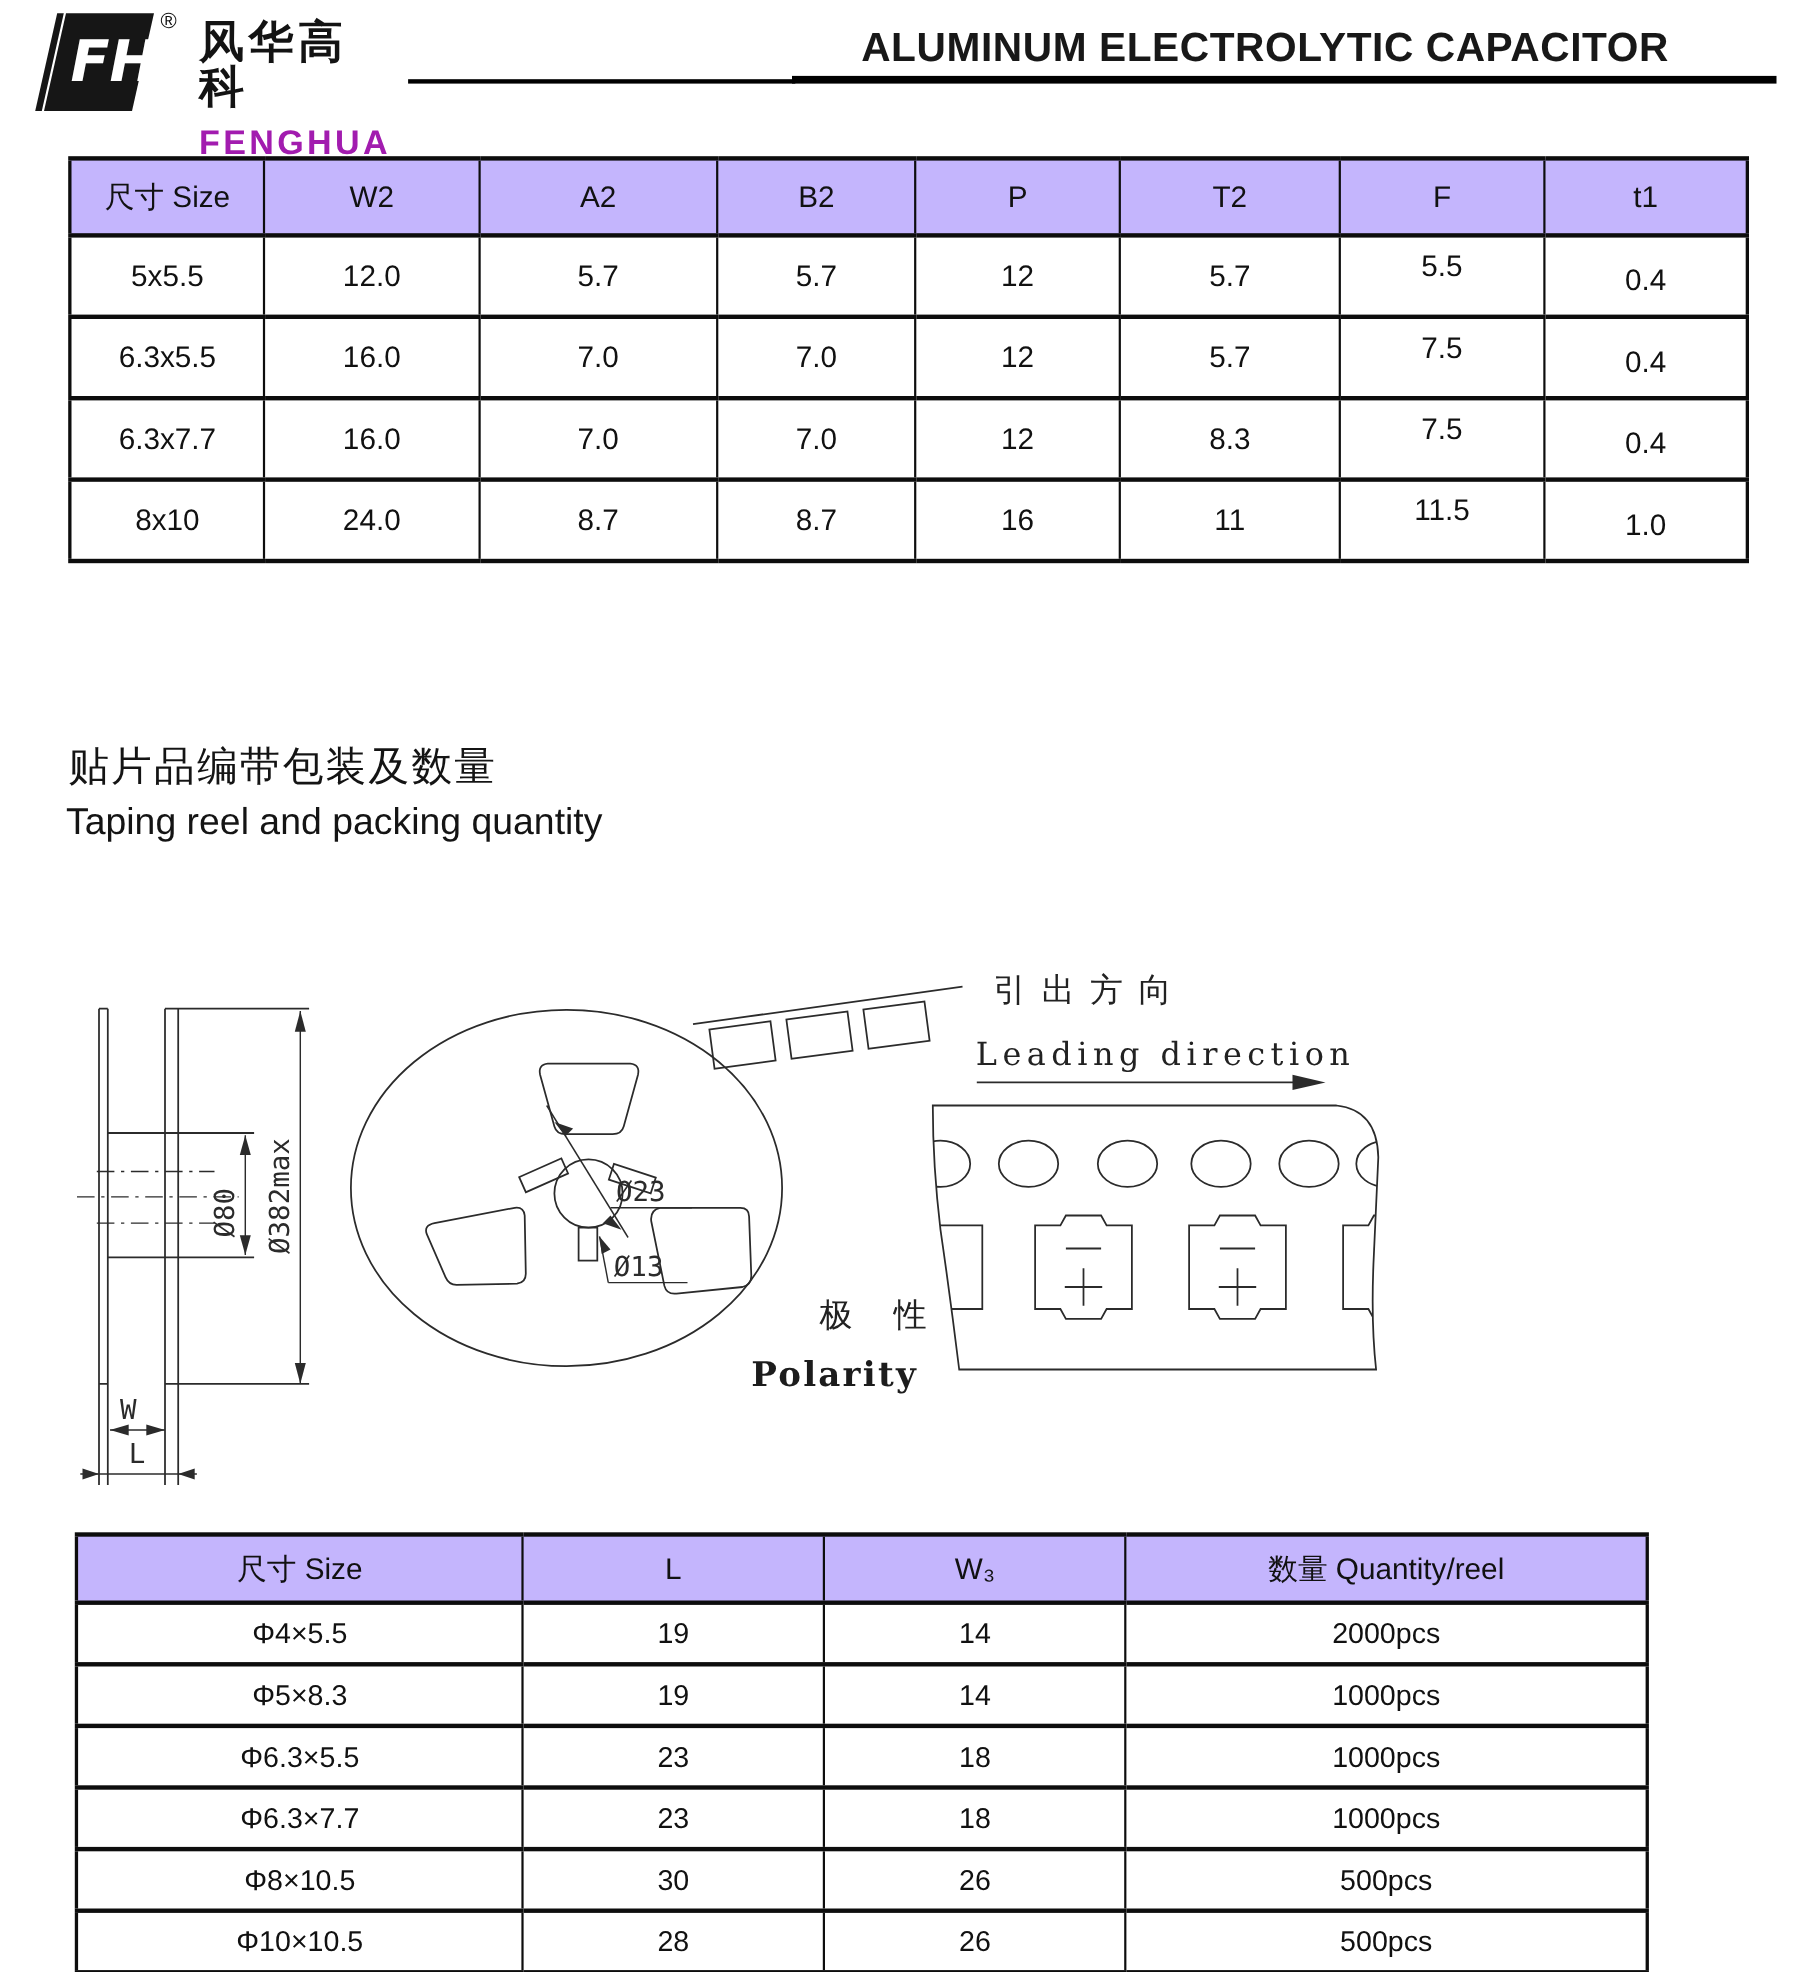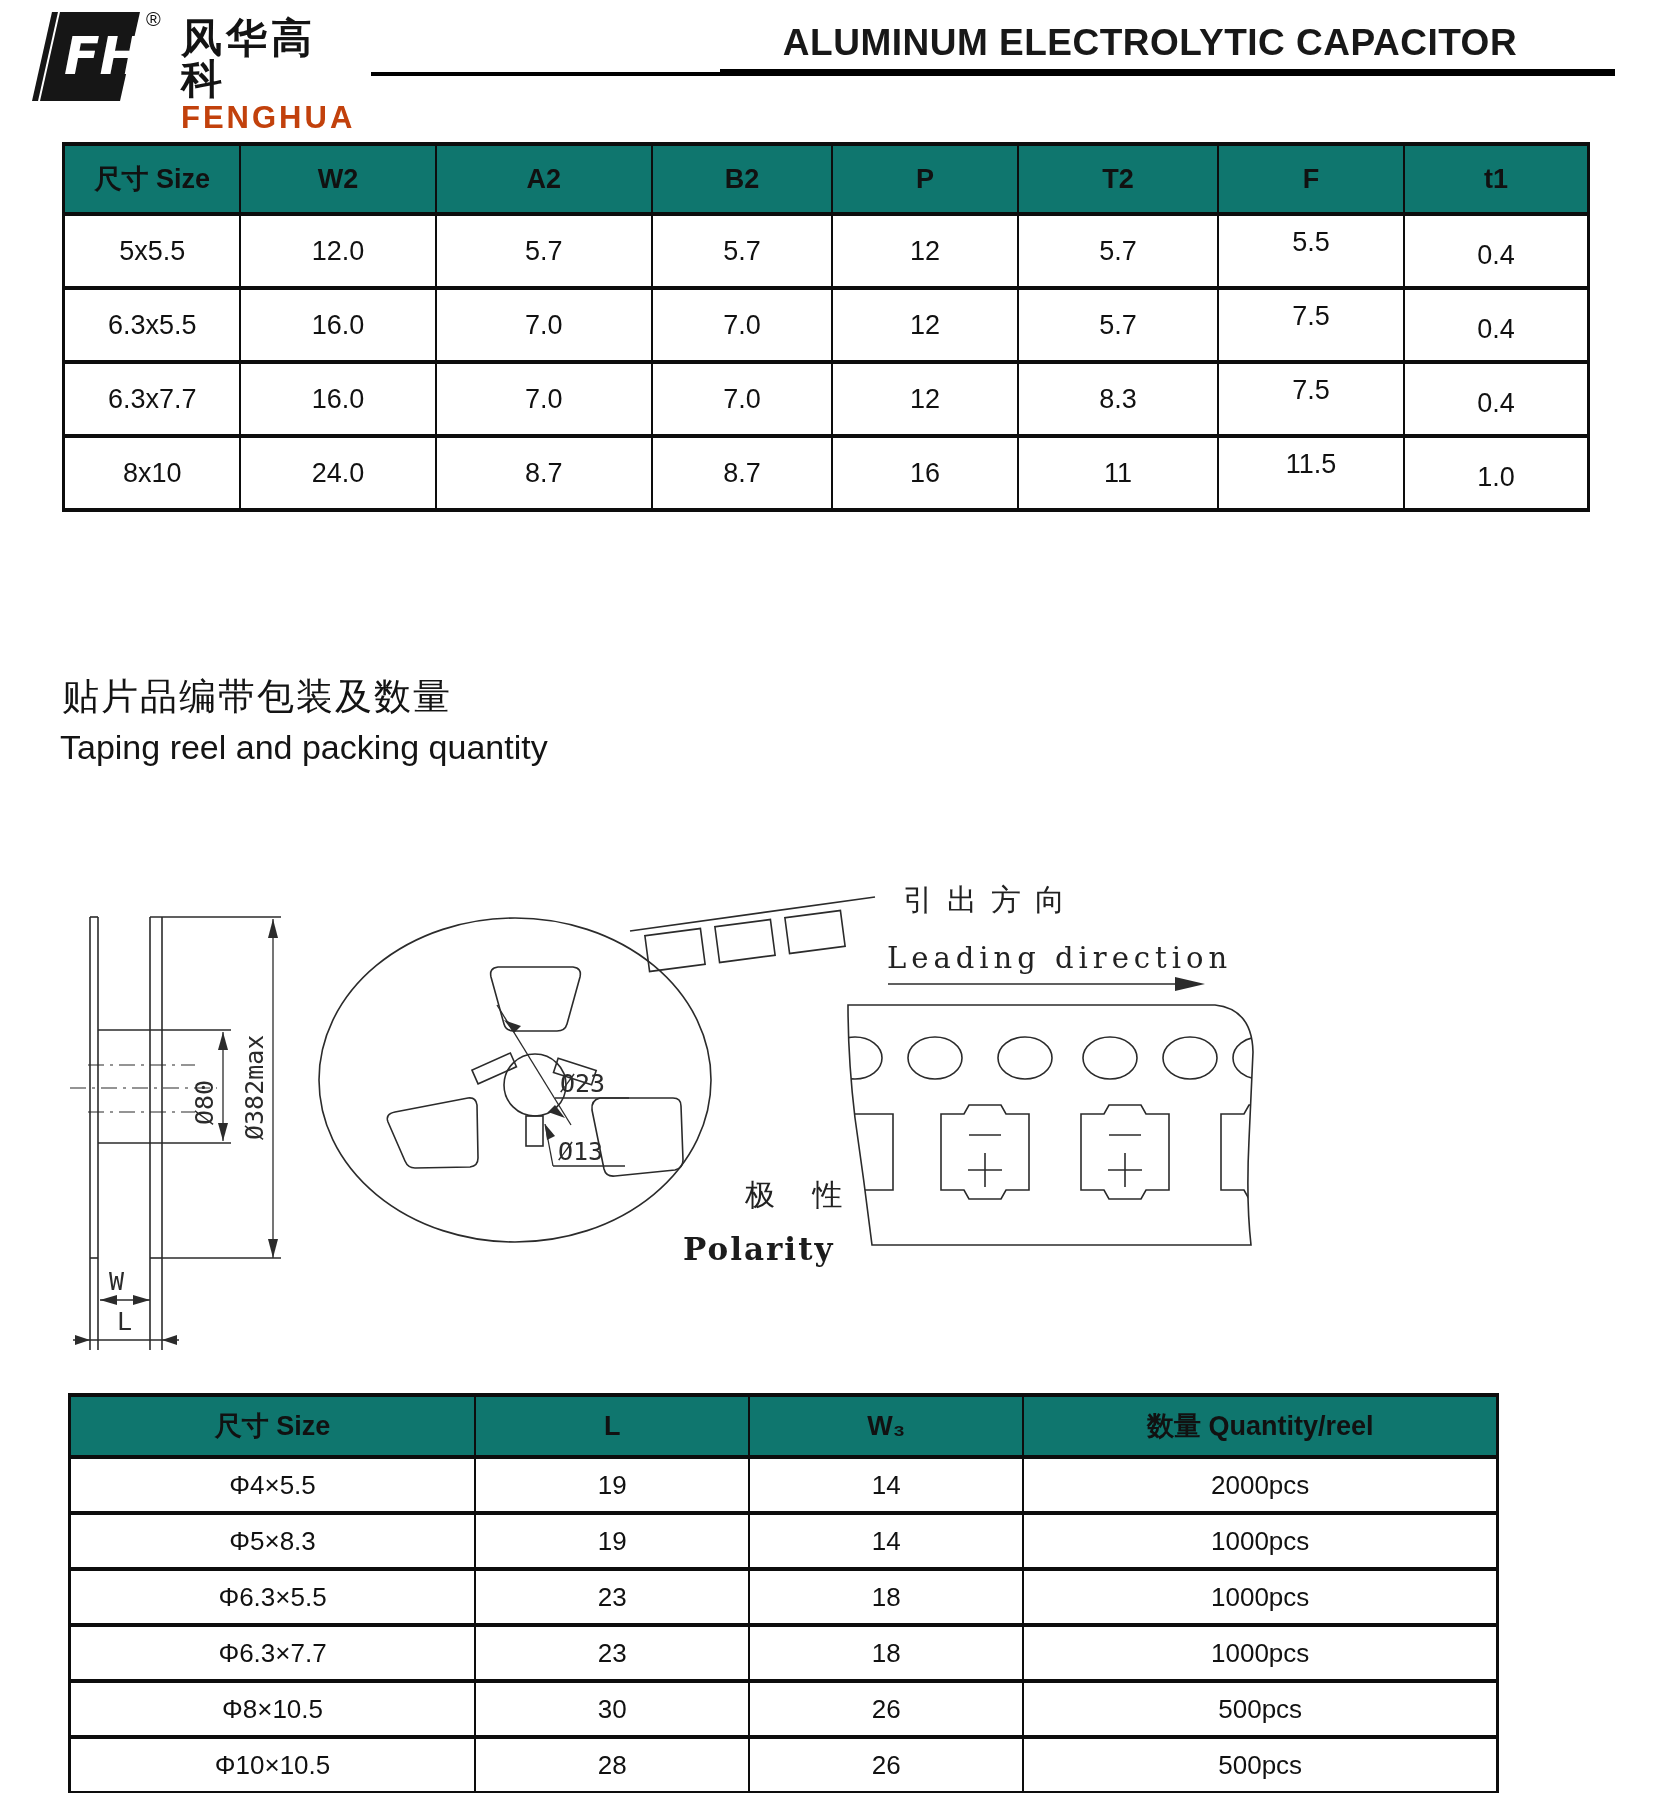--- a/index.html
+++ b/index.html
@@ -7,33 +7,33 @@
     width:1653px; height:1793px; position:relative; background:#ffffff;
     font-family:"Liberation Sans", sans-serif; color:#111;
     overflow:hidden;
   }
   
   .logo-row { position:absolute; left:18px; top:6px; height:96px; }
   .logo-mark { position:absolute; left:0; top:2px; }
   .reg-mark { position:absolute; left:128px; top:2px; font-size:20px; color:#111; }
   .brand-text { position:absolute; left:163px; top:12px; line-height:1; }
   .brand-cn { font-size:41px; font-weight:700; letter-spacing:4px; color:#131313; }
-  .brand-en { font-size:31px; font-weight:600; letter-spacing:3px; margin-top:2px; color:#c2410c;
+  .brand-en { font-size:31px; font-weight:600; letter-spacing:3px; margin-top:14px; color:#a21caf;
               font-family:"Liberation Sans", sans-serif; }
   .page-title { position:absolute; left:720px; top:22px; width:860px; text-align:center;
     font-size:37px; font-weight:700; letter-spacing:0.5px; color:#181818; }
   .rule-thin  { position:absolute; left:371px; top:72px; width:352px; height:4px; background:#000; }
   .rule-thick { position:absolute; left:720px; top:69px; width:895px; height:7px; background:#000; }
 
   
   table { border-collapse:collapse; table-layout:fixed; position:absolute; background:#fff; }
   th, td { border:2.5px solid #0d0d0d; border-top-width:4px; border-bottom-width:4px;
            text-align:center; vertical-align:middle; padding:0; }
   table { border:3px solid #0d0d0d; }
-  th { background:#0f766e; font-weight:700; }
+  th { background:#c4b5fd; font-weight:400; }
   #dim-table { left:62px; top:142px; width:1528px; }
   #dim-table th { height:66px; font-size:27px; }
   #dim-table td { height:70px; font-size:27px; }
   #dim-table td:nth-child(7) { position:relative; top:-9px; }
   #dim-table td:nth-child(8) { position:relative; top:4px; }
   #pack-table { left:68px; top:1393px; width:1431px; }
   #pack-table th { height:58px; font-size:27px; }
   #pack-table td { height:52px; font-size:26px; }
 
   

